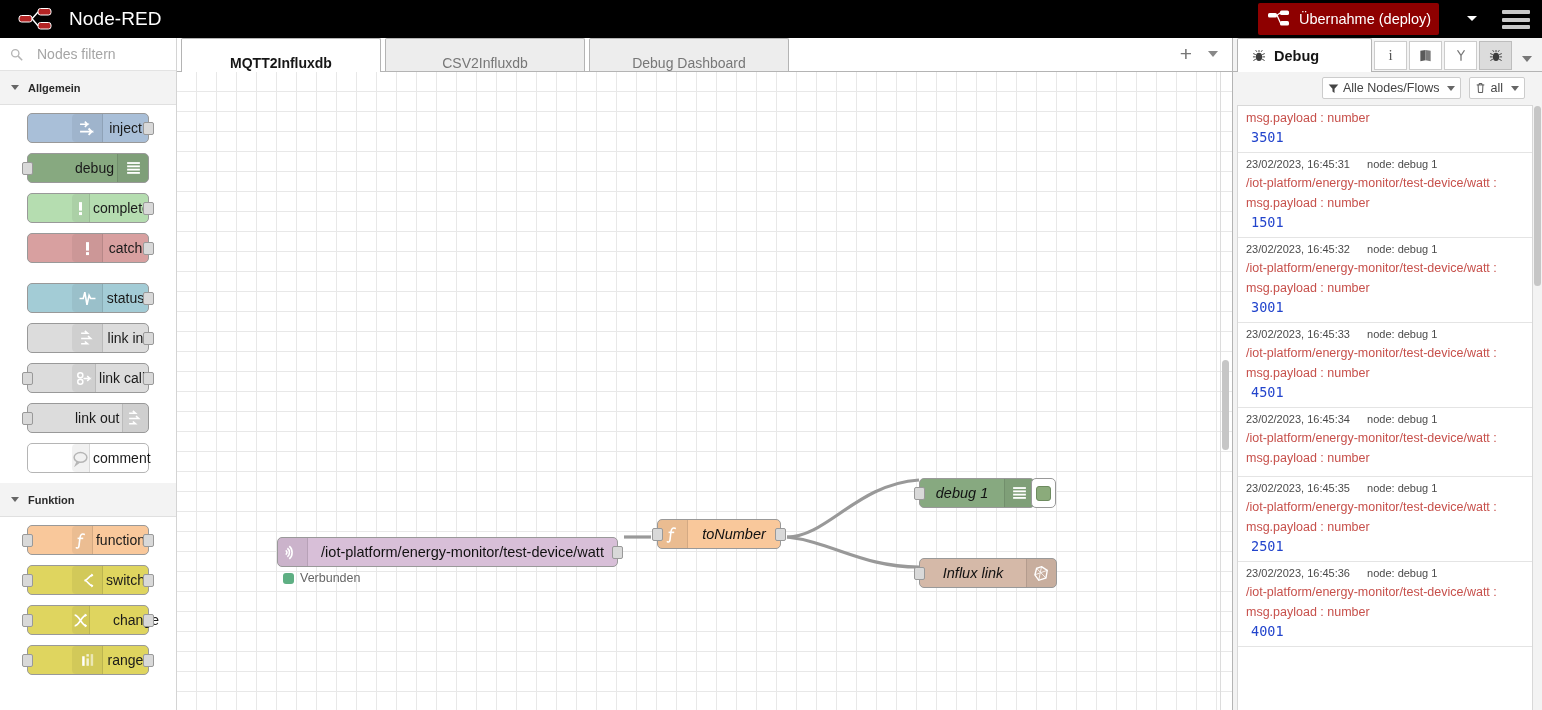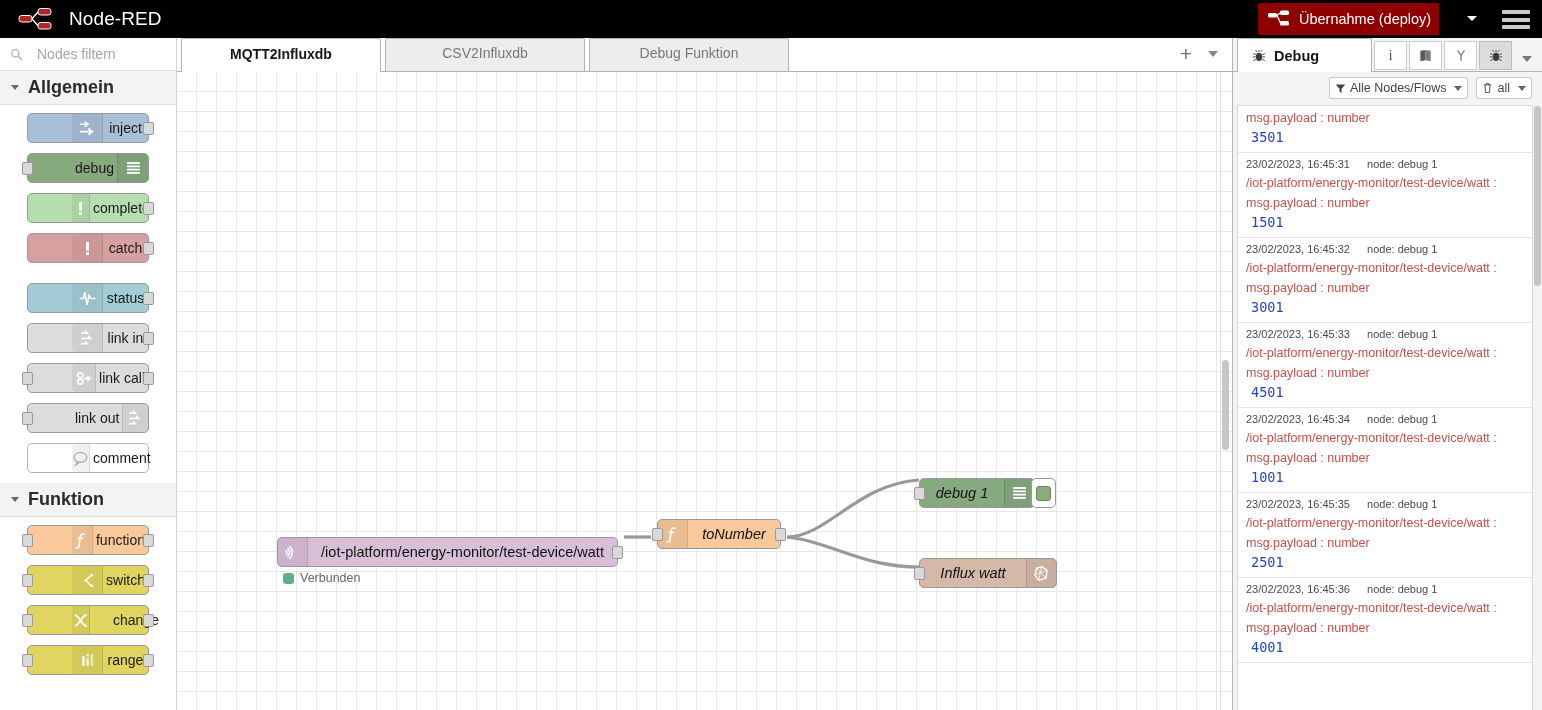--- a/index.html
+++ b/index.html
@@ -53,21 +53,21 @@
   .search-ph { color: #a5a5a5; font-size: 14px; }
   .cat-header {
     height: 34px; background: #f3f3f3; border-bottom: 1px solid #e0e0e0;
     display: flex; align-items: center; padding-left: 11px; cursor: pointer;
   }
   .cat-caret {
     width: 0; height: 0; margin-right: 9px;
     border-left: 4.5px solid transparent; border-right: 4.5px solid transparent;
     border-top: 5.5px solid #666;
   }
-  .cat-title { font-size: 18px; font-weight: bold; color: #2b2b2b; }
+  .cat-title { font-size: 11px; font-weight: bold; color: #2b2b2b; }
   .pal-list { padding: 8px 0 0 0; }
   .pal-node {
     position: relative; width: 122px; height: 30px; margin: 0 auto 10px auto;
     border: 1px solid #999; border-radius: 5px;
     display: flex; align-items: center; cursor: pointer;
     overflow: visible;
     padding-left: 44px;
   }
   .pal-icon-box {
     width: 31px; height: 100%;
@@ -91,22 +91,22 @@
   .port.in { left: -6px; }
   .port.out { right: -6px; }
 
   
   .tabbar {
     position: absolute; top: 38px; left: 177px; width: 1055px; height: 34px;
     background: #fff; border-bottom: 1px solid #b4b4b4;
     display: flex; align-items: flex-end;
   }
   .flow-tab {
-    height: 33px; min-width: 200px; padding: 10px 14px;
-    display: flex; align-items: flex-end; justify-content: center;
+    height: 33px; min-width: 200px; padding: 16px 14px;
+    display: flex; align-items: flex-start; justify-content: center;
     font-size: 14px; color: #777; cursor: pointer;
     background: #ededed; border: 1px solid #b4b4b4; border-bottom: none;
     margin-left: 4px; border-radius: 2px 2px 0 0;
   }
   .flow-tab.active {
     background: #fff; color: #161616; font-weight: bold;
     height: 34px; margin-bottom: -1px;
   }
   .tab-add {
     margin-left: auto; display: flex; align-items: center;
@@ -201,21 +201,21 @@
     display: flex; align-items: center; justify-content: center; cursor: pointer;
   }
   .sb-icon-btn.active { background: #dcdcdc; border-color: #bdbdbd; }
   .sb-tab-caret {
     margin: 0 10px 9px auto; width: 0; height: 0; cursor: pointer;
     border-left: 5px solid transparent; border-right: 5px solid transparent;
     border-top: 6px solid #777;
   }
   .sb-toolbar {
     height: 32px; display: flex; align-items: center; justify-content: flex-end;
-    padding-right: 10px; gap: 8px; background: #f3f3f3;
+    padding-right: 17px; gap: 8px; background: #f3f3f3;
   }
   .sb-ctl {
     height: 22px; background: #fff; border: 1px solid #ccc; border-radius: 2px;
     display: flex; align-items: center; padding: 0 5px; cursor: pointer;
     font-size: 12.5px; color: #444;
   }
   .sb-ctl .cap { margin: 0 6px 0 4px; }
   .mini-caret {
     width: 0; height: 0; margin-left: 2px;
     border-left: 4px solid transparent; border-right: 4px solid transparent;
@@ -441,21 +441,21 @@
 
   <div class="tabbar">
     <div id="flow-tabs-host" style="display:flex;align-items:flex-end;">
         <div class="flow-tab active">
           <span>MQTT2Influxdb</span>
         </div>
         <div class="flow-tab">
           <span>CSV2Influxdb</span>
         </div>
         <div class="flow-tab">
-          <span>Debug Funktion</span>
+          <span>Debug Dashboard</span>
         </div>
       </div>
     <div class="tab-add">
       <span class="plus-icon">+</span>
       <div class="tab-caret"></div>
     </div>
   </div>
 
   <div class="canvas">
     <svg width="1055" height="638" style="position:absolute;left:0;top:0;pointer-events:none;">
@@ -499,21 +499,21 @@
                 <rect x="2" y="8.2" width="12" height="1.7" fill="#fff"></rect>
               <rect x="2" y="11.3" width="12" height="1.7" fill="#fff"></rect>
             </svg>
           </div>
           <div class="port in"></div>
           <div class="dbg-toggle">
             <i></i>
           </div>
         </div>
         <div class="fnode" style="left: 742px; top: 486px; width: 138px; background: rgb(213, 185, 168);">
-          <span class="nlabel ">Influx watt</span>
+          <span class="nlabel ">Influx link</span>
           <div class="node-icon-r">
             <svg width="17" height="17" viewBox="0 0 16 16">
               <path d="M8 1.6 L13.4 5 L12.2 12.2 L5.4 14.4 L1.8 9.2 L3.4 3.2 Z" fill="none" stroke="#fff" stroke-width="1.3"></path>
                 <path d="M3.4 3.2 L12.2 12.2 M8 1.6 L5.4 14.4 M1.8 9.2 L13.4 5" stroke="#fff" stroke-width="0.9" opacity=".85"></path>
             </svg>
           </div>
           <div class="port in"></div>
         </div>
       </div>
     <div class="canvas-scroll-track"></div>
@@ -607,21 +607,20 @@
             <div class="dbg-prop">msg.payload : number</div>
             <div class="dbg-val">4501</div>
           </div>
           <div class="dbg-msg">
             <div class="dbg-meta">
                <span class="tstamp">23/02/2023, 16:45:34</span>
                <span class="nodename">node: debug 1</span>
              </div>
             <div class="dbg-topic">/iot-platform/energy-monitor/test-device/watt :</div>
             <div class="dbg-prop">msg.payload : number</div>
-            <div class="dbg-val">1001</div>
           </div>
           <div class="dbg-msg">
             <div class="dbg-meta">
                <span class="tstamp">23/02/2023, 16:45:35</span>
                <span class="nodename">node: debug 1</span>
              </div>
             <div class="dbg-topic">/iot-platform/energy-monitor/test-device/watt :</div>
             <div class="dbg-prop">msg.payload : number</div>
             <div class="dbg-val">2501</div>
           </div>

